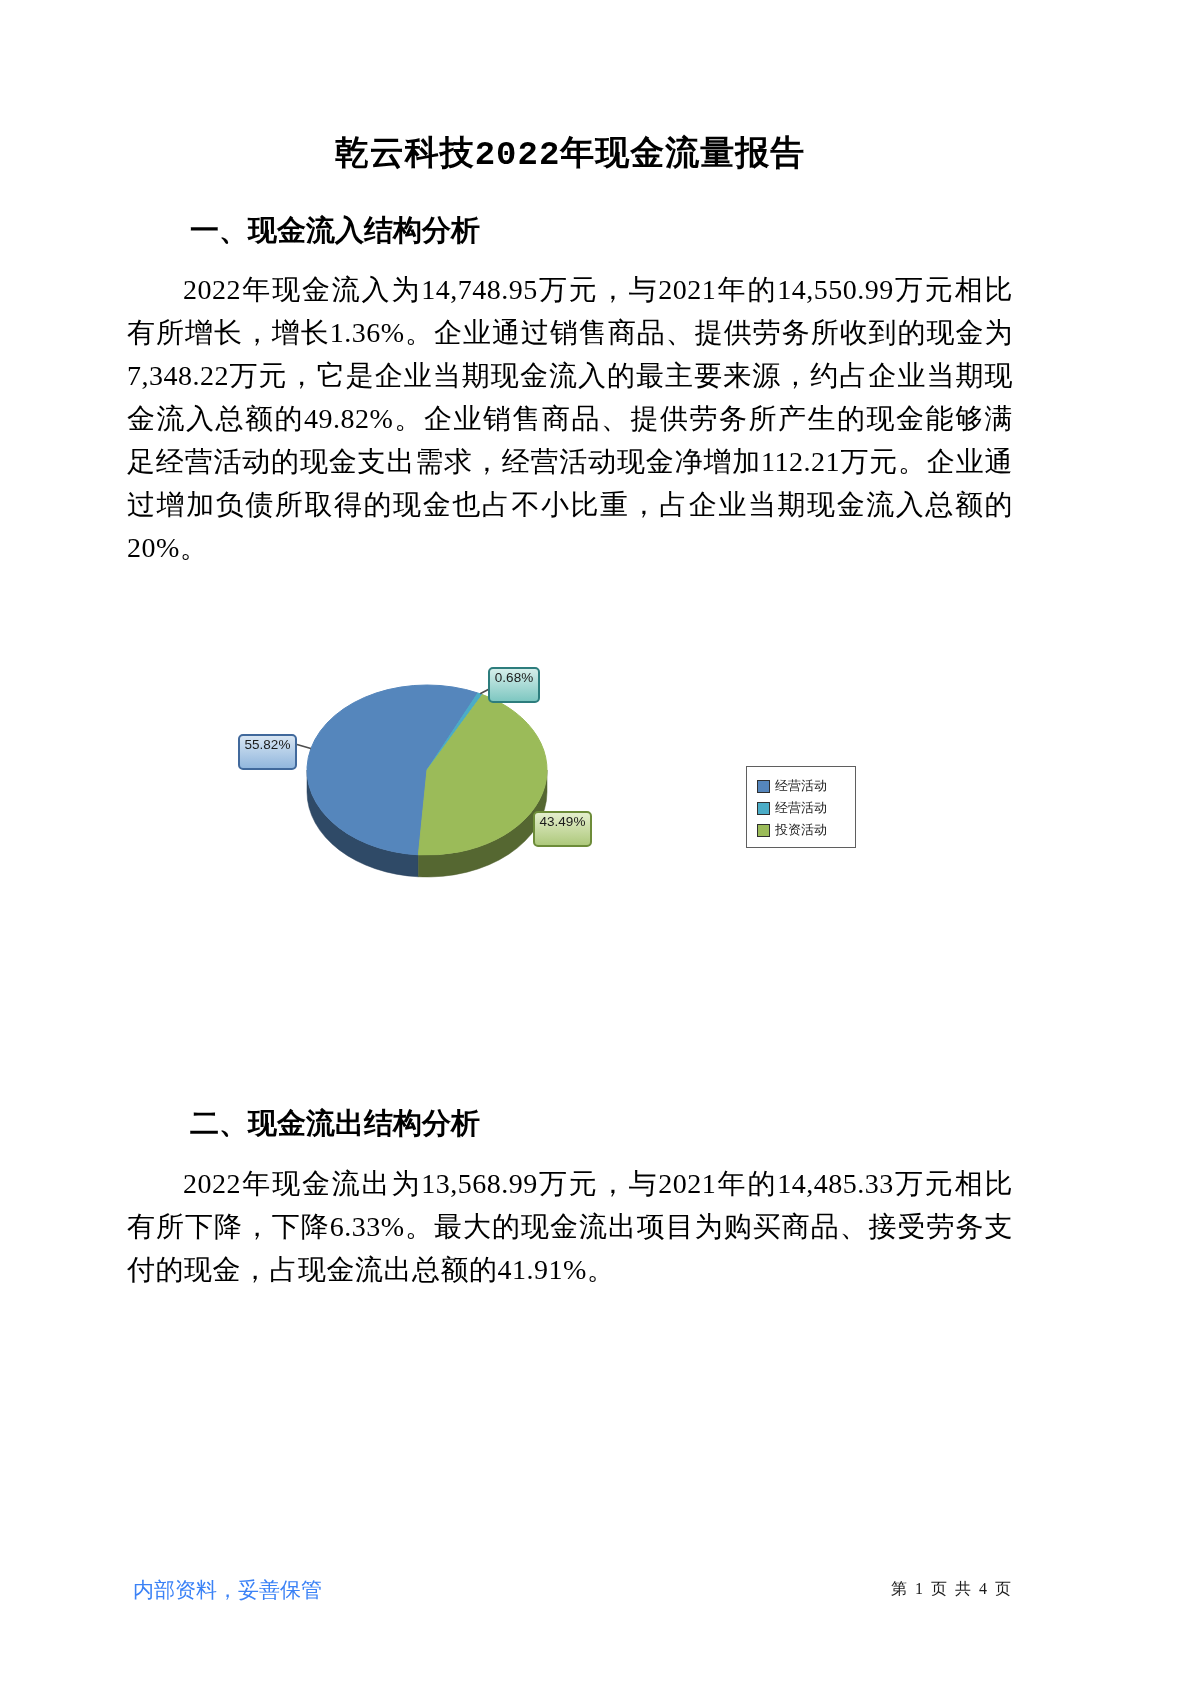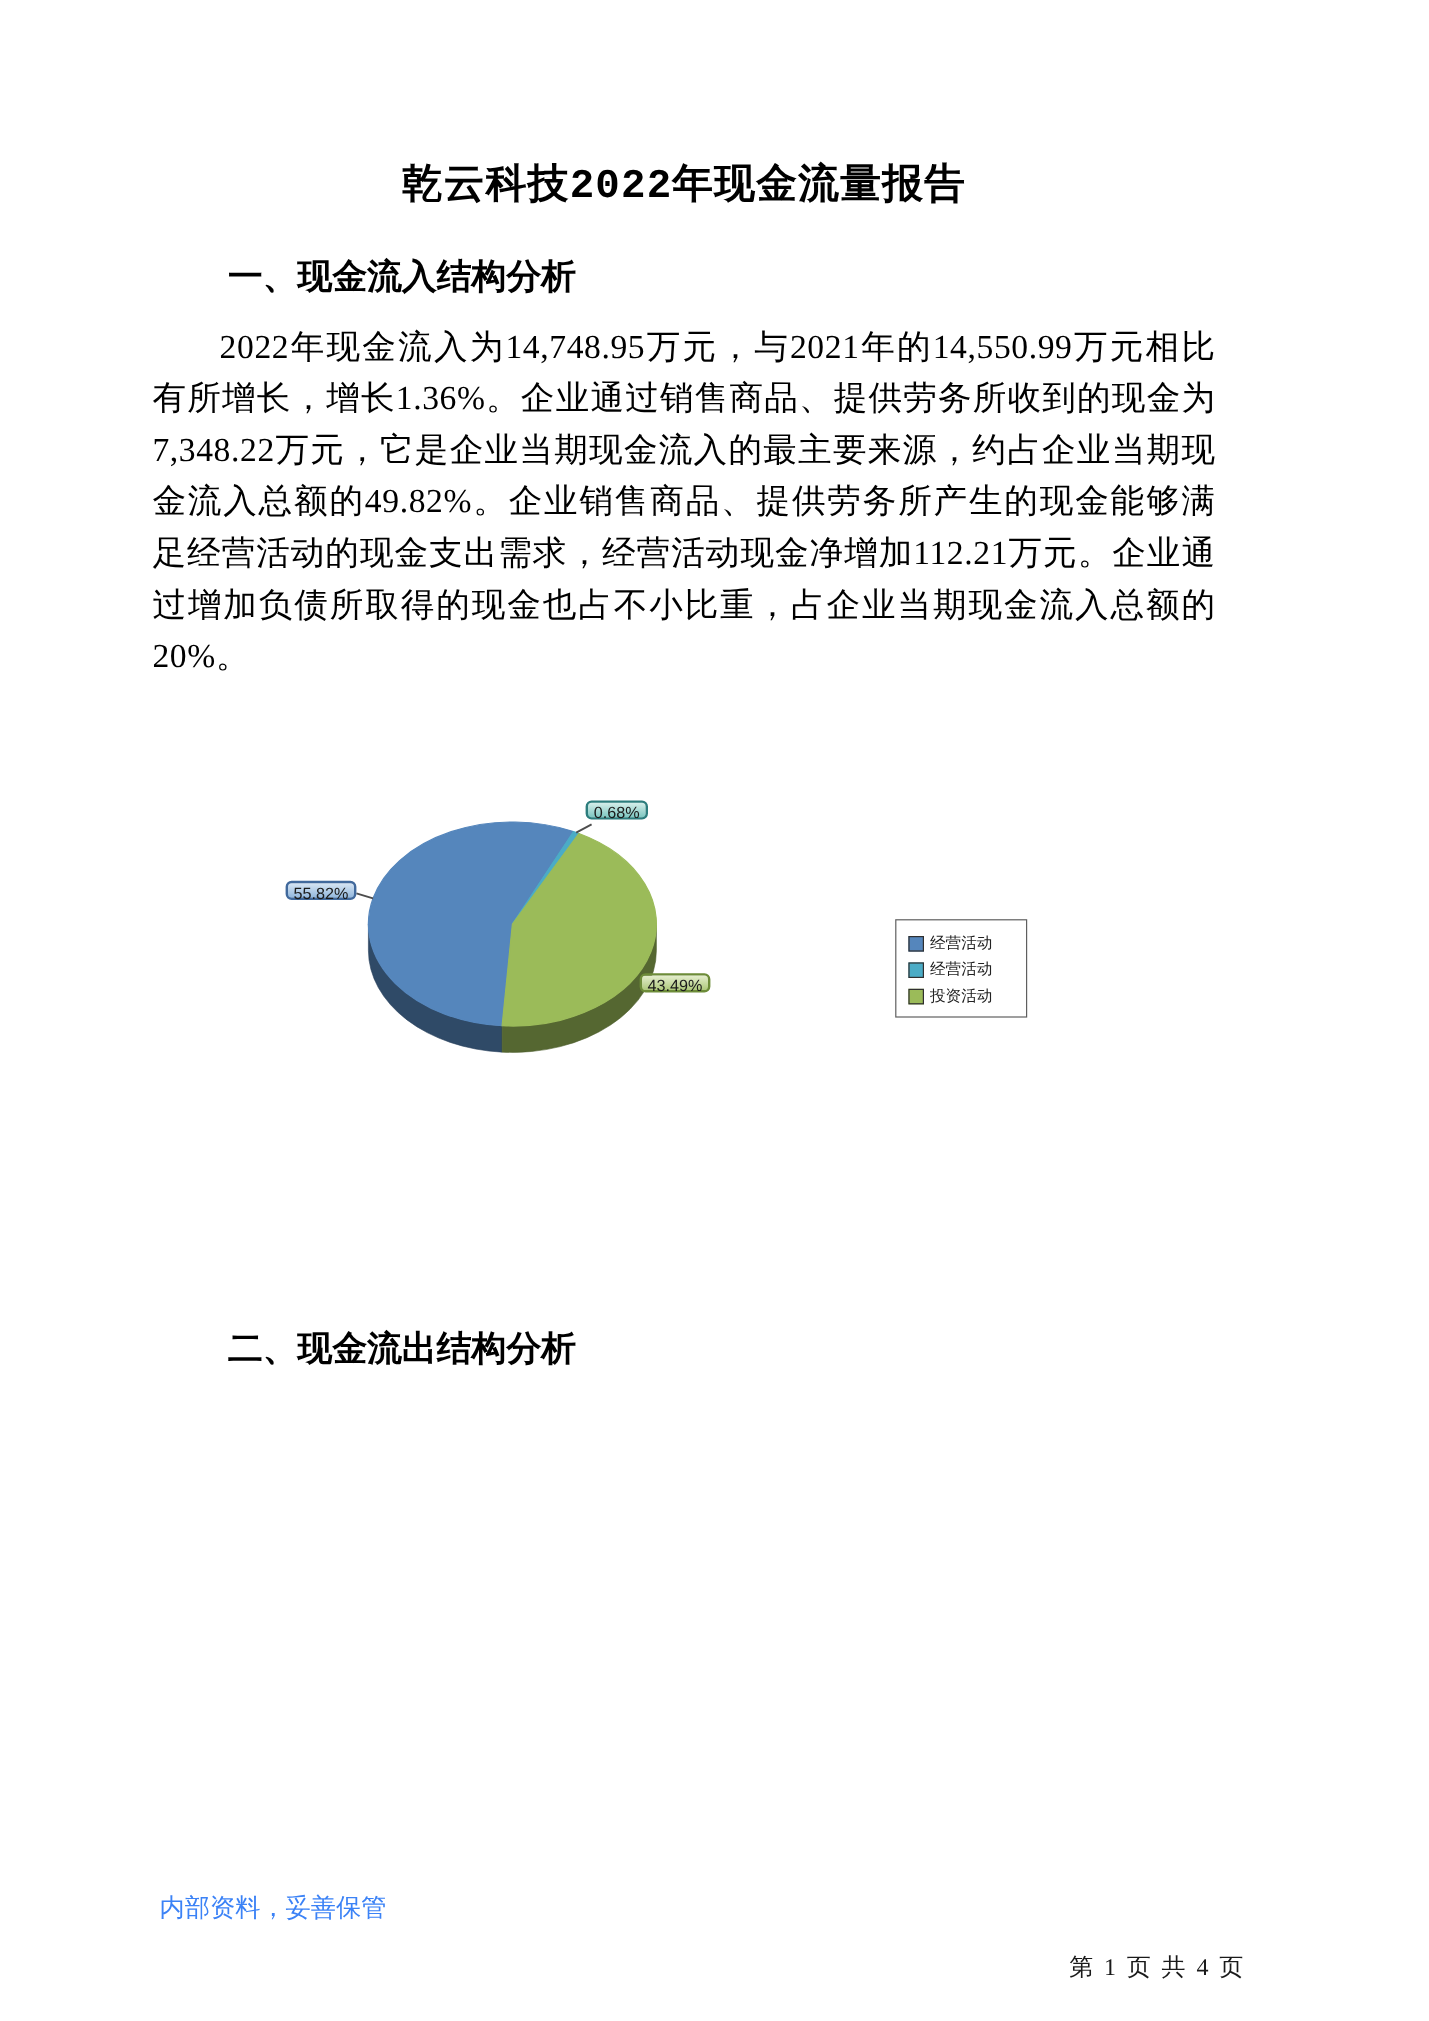--- a/index.html
+++ b/index.html
@@ -29,41 +29,41 @@
   .p2 { top:1162px; }
 
   .chart { position:absolute; left:157px; top:556px; width:800px; height:340px; }
   .chart-title {
     position:absolute; top:12px; left:0; width:800px; text-align:center;
     font-family:"Liberation Sans", sans-serif; font-size:24px; font-weight:bold; color:#111;
   }
   .chart svg { position:absolute; left:0; top:0; width:800px; height:340px; }
 
   .plabel {
-    position:absolute; height:16px; line-height:17px; text-align:center;
+    position:absolute; height:36px; line-height:17px; text-align:center;
     font-family:"Liberation Sans", sans-serif; font-size:13.5px; color:#1b1b1b;
     border-radius:5px; box-sizing:border-box;
   }
   .lbl-blue  { left:81px;  top:178px; width:59px; background:linear-gradient(#d7e5f3,#92b7dd); border:2px solid #41699c; }
   .lbl-teal  { left:331px; top:111px; width:52px; background:linear-gradient(#d5eeea,#7ec7c1); border:2px solid #2d7d7d; }
   .lbl-green { left:376px; top:255px; width:59px; background:linear-gradient(#e4eecd,#aec97c); border:2px solid #6d8c39; }
 
   .legend {
     position:absolute; left:589px; top:210px; width:110px;
     border:1px solid #5f5f5f; background:#fff; box-sizing:border-box;
     padding:8px 4px 6px 10px;
   }
   .legend-item {
     display:flex; align-items:center; height:22px;
     font-family:"Liberation Sans", sans-serif; font-size:13px; color:#222;
   }
   .swatch { width:11px; height:11px; border:1px solid #2f2f2f; display:inline-block; margin-right:5px; flex:0 0 auto; }
 
   .footer-left  { position:absolute; left:133px; top:1576px; font-size:21px; color:#3b82f6; }
-  .footer-right { position:absolute; left:891px; top:1626px; font-size:20px; color:#1a1a1a; letter-spacing:2px; }
+  .footer-right { position:absolute; left:891px; top:1579px; font-size:16px; color:#1a1a1a; letter-spacing:2px; }
 </style>
 </head>
 <body>
 
 <div class="page">
 
   <h1 class="doc-title">乾云科技2022年现金流量报告</h1>
 
   <h2 class="sec sec1">一、现金流入结构分析</h2>
   <p class="body p1">2022年现金流入为14,748.95万元，与2021年的14,550.99万元相比有所增长，增长1.36%。企业通过销售商品、提供劳务所收到的现金为7,348.22万元，它是企业当期现金流入的最主要来源，约占企业当期现金流入总额的49.82%。企业销售商品、提供劳务所产生的现金能够满足经营活动的现金支出需求，经营活动现金净增加112.21万元。企业通过增加负债所取得的现金也占不小比重，占企业当期现金流入总额的20%。</p>
@@ -94,16 +94,17 @@
         <span>经营活动</span>
       </div>
       <div class="legend-item">
         <span class="swatch" style="background: rgb(155, 187, 89);"></span>
         <span>投资活动</span>
       </div>
     </div>
   </div>
 
   <h2 class="sec sec2">二、现金流出结构分析</h2>
+  <p class="body p2">2022年现金流出为13,568.99万元，与2021年的14,485.33万元相比有所下降，下降6.33%。最大的现金流出项目为购买商品、接受劳务支付的现金，占现金流出总额的41.91%。</p>
 
   <div class="footer-left">内部资料，妥善保管</div>
   <div class="footer-right">第 1 页  共 4 页</div>
 </div>
 
 </body></html>

